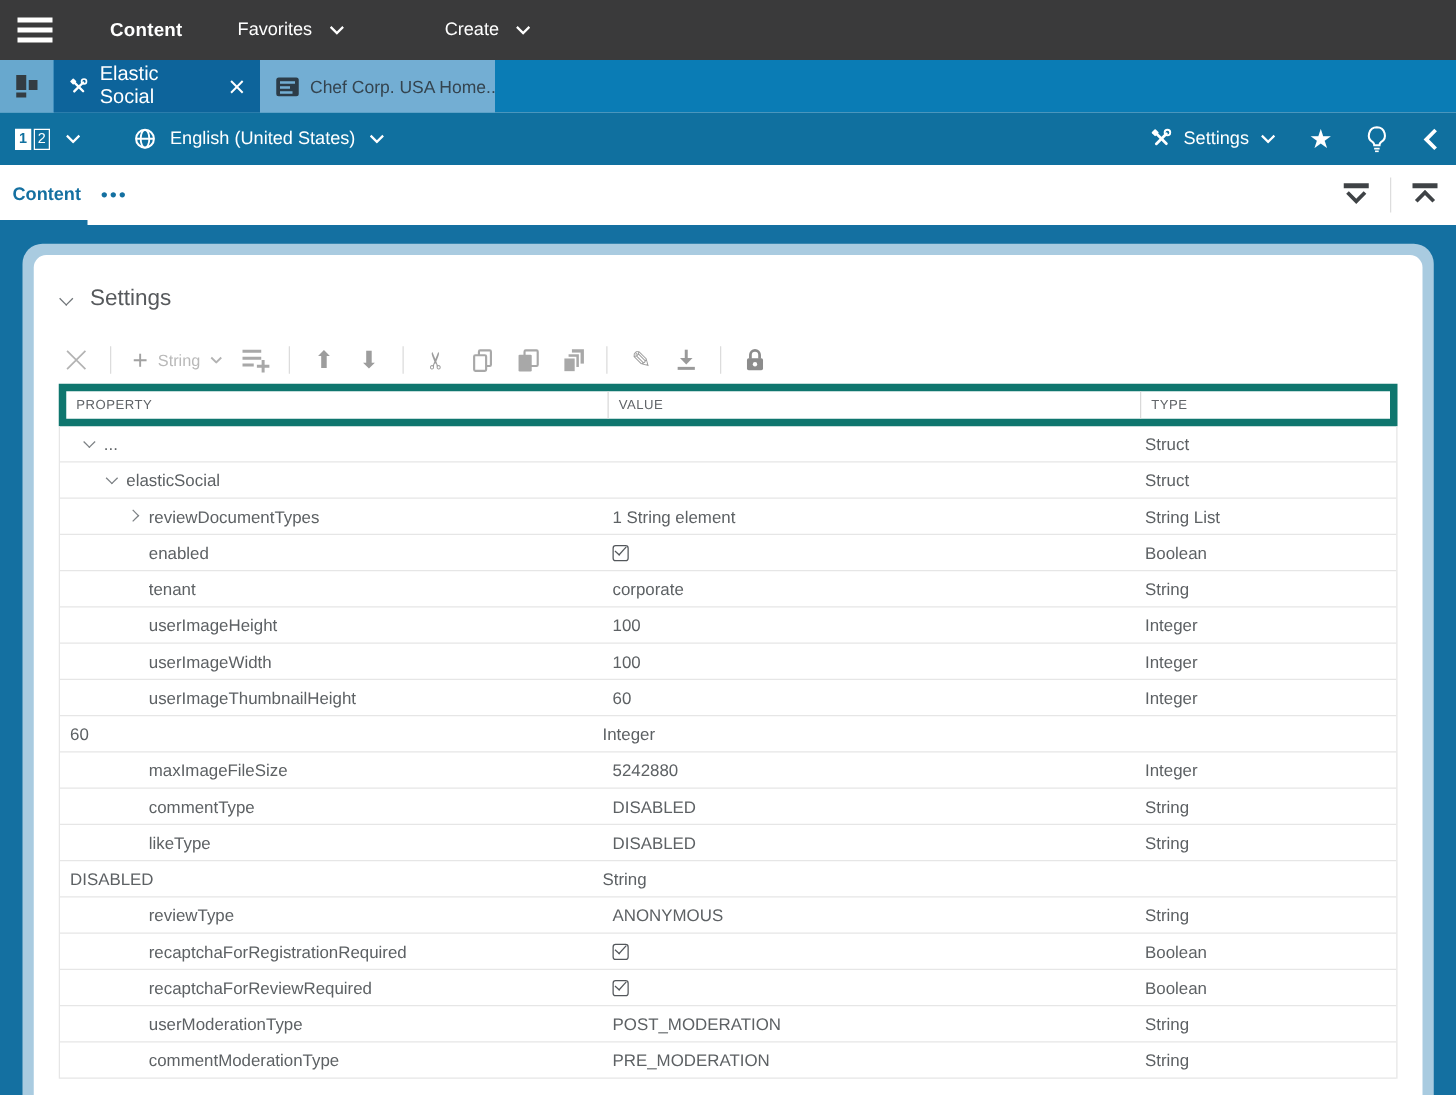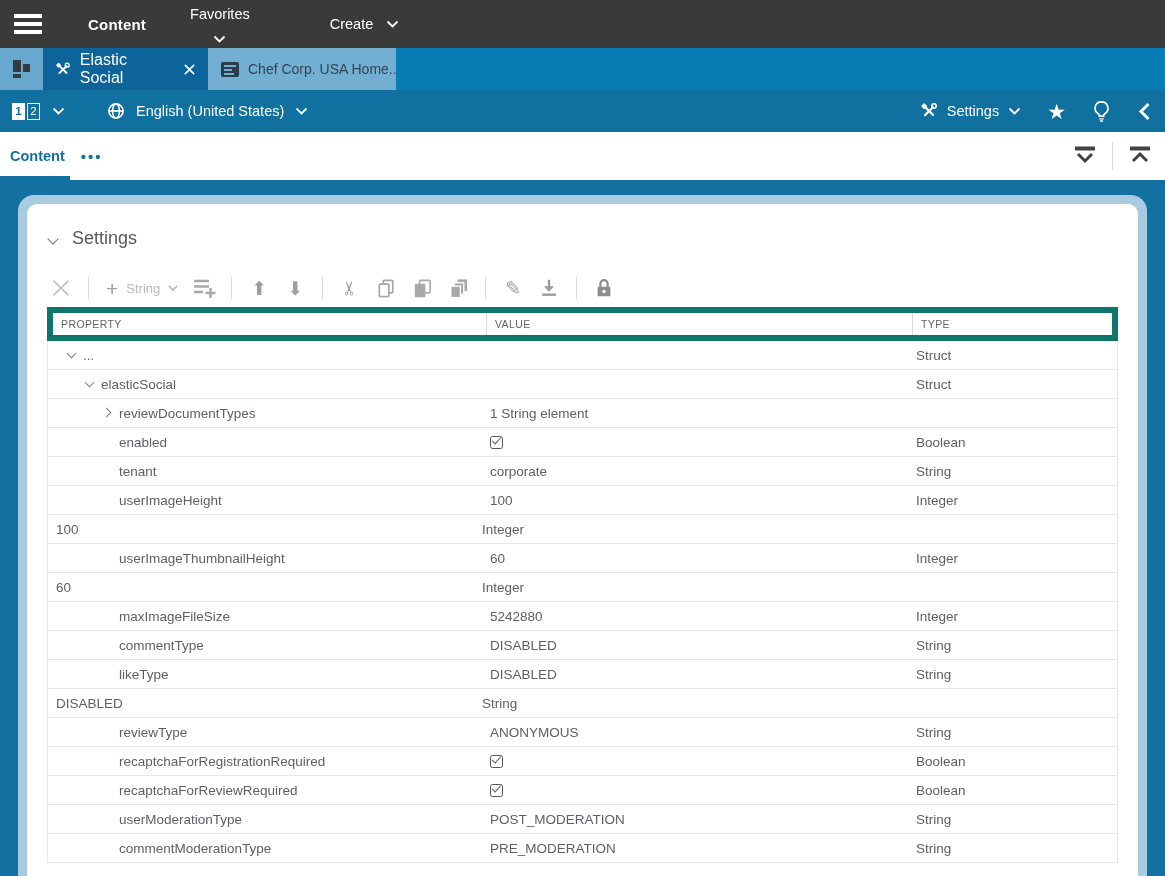--- a/index.html
+++ b/index.html
@@ -5,21 +5,21 @@
   * { margin:0; padding:0; box-sizing:border-box; }
   html,body { width:1165px; height:876px; overflow:hidden; }
   body { font-family:"Liberation Sans","DejaVu Sans",sans-serif; background:#fff; }
 
   
   .topbar { height:48px; background:var(--header_bg); display:flex; align-items:center; padding-left:14px; color:#fff; }
   .hamburger { width:28px; display:flex; flex-direction:column; gap:4px; cursor:pointer; }
   .hamburger span { display:block; height:4px; background:#fff; }
   .top-title { margin-left:46px; font-size:15px; font-weight:bold; letter-spacing:.2px; }
   .top-menu { display:flex; align-items:center; gap:13px; font-size:14.5px; cursor:pointer; }
-  .m-fav { margin-left:44px;flex-direction:column; }
+  .m-fav { margin-left:44px; }
   .m-create { margin-left:80px; }
   .chev-w { width:13px; height:8px; }
 
   
   .tabbar { height:42px; background:var(--tabbar_bg); display:flex; align-items:stretch; }
   .tab { display:flex; align-items:center; cursor:pointer; }
   .icon-tab { width:43px; justify-content:center; background:var(--icon_tab_bg); }
   .active-tab { width:165px; background:var(--active_tab_bg); color:#fff; padding:0 12px; gap:9px; font-size:16px; }
   .inactive-tab { width:188px; background:var(--inactive_tab_bg); color:var(--tab_text_dark); padding:0 13px; gap:9px; font-size:14px; white-space:nowrap; overflow:hidden; }
   .apps-ic { position:relative; width:20px; height:20px; }
@@ -327,20 +327,21 @@
 
   <div class="trow">
     <div class="cell prop" style="padding-left: 53px;">
       <span class="chev chev-right"></span>
       <span class="ptext">reviewDocumentTypes</span>
     </div>
     <div class="cell val">
 
       <span class="vtext">1 String element</span>
     </div>
+    <div class="cell type">String List</div>
   </div>
 
   <div class="trow">
     <div class="cell prop" style="padding-left: 53px;">
       <span class="chev"></span>
       <span class="ptext">enabled</span>
     </div>
     <div class="cell val">
       <span class="cbox" style="display: inline-block;"></span>
       <span class="vtext"></span>
@@ -366,20 +367,24 @@
       <span class="ptext">userImageHeight</span>
     </div>
     <div class="cell val">
 
       <span class="vtext">100</span>
     </div>
     <div class="cell type">Integer</div>
   </div>
 
   <div class="trow">
+    <div class="cell prop" style="padding-left: 53px;">
+      <span class="chev"></span>
+      <span class="ptext">userImageWidth</span>
+    </div>
     <div class="cell val">
 
       <span class="vtext">100</span>
     </div>
     <div class="cell type">Integer</div>
   </div>
 
   <div class="trow">
     <div class="cell prop" style="padding-left: 53px;">
       <span class="chev"></span>

